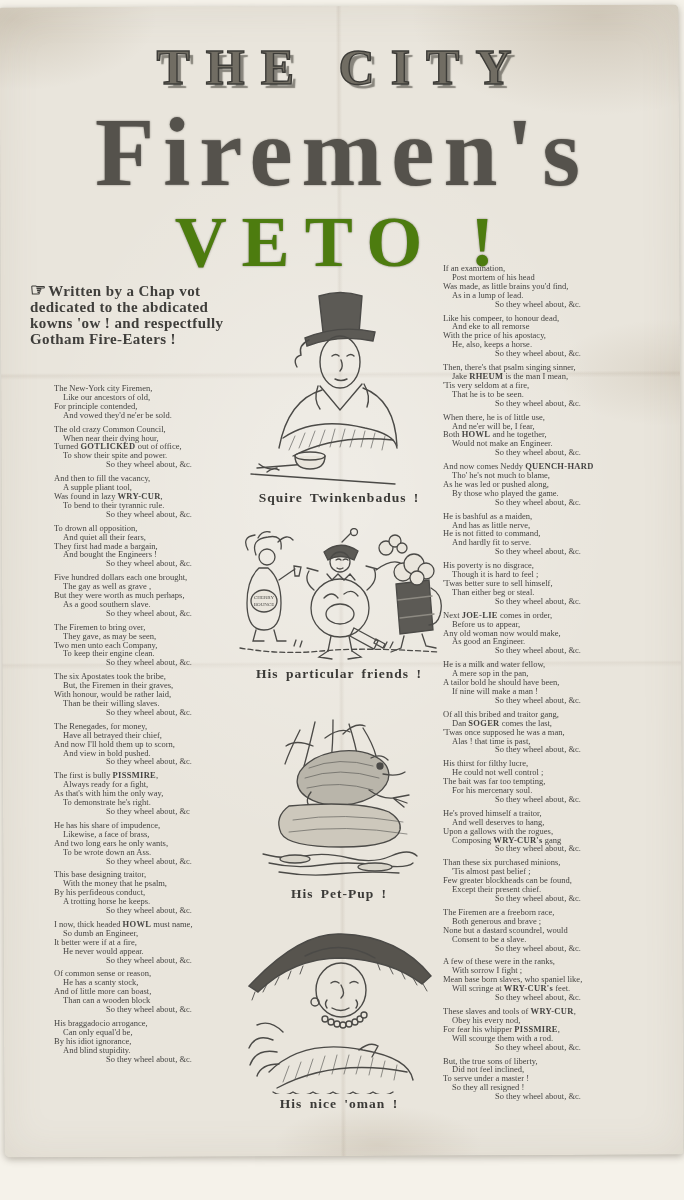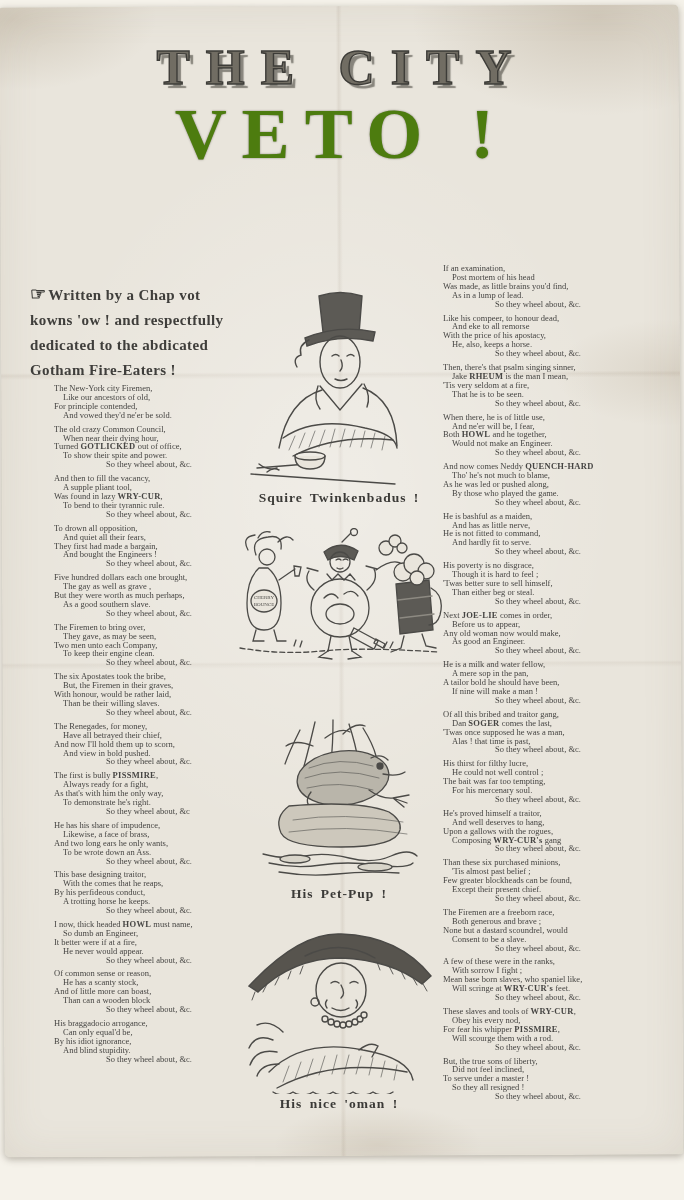--- a/index.html
+++ b/index.html
@@ -37,21 +37,21 @@
     line-height:1.05;margin-top:6px;
     text-shadow:0 0 2px rgba(80,76,68,.7);
   }
   .t3{
     font-weight:bold;font-size:72px;letter-spacing:15px;color:#4d7c0f;
     line-height:1;margin-top:2px;
     text-shadow:0 0 2px rgba(80,76,68,.7);
   }
   
   .intro{position:absolute;left:30px;top:282px;width:218px;font-size:15px;font-weight:bold;color:#3f3e3b;}
-  .intro .iline{line-height:25px;letter-spacing:.4px;}
+  .intro .iline{line-height:16px;letter-spacing:.4px;}
   .hand{font-size:18px;letter-spacing:0;margin-right:2px;}
   
   .vcol{position:absolute;font-size:8.5px;line-height:8.9px;color:#464543;}
   .vcol-left{left:30px;top:384px;width:212px;}
   .vcol-left .stanza{margin-left:24px;}
   .vcol-right{left:443px;top:264px;width:226px;}
   .stanza{margin-bottom:5px;}
   .vline{white-space:nowrap;}
   .vline.ind{margin-left:9px;}
   .vline.refrain{margin-left:52px;}
@@ -66,27 +66,28 @@
   .cut *{vector-effect:non-scaling-stroke;}
   svg text{font-family:"Liberation Serif",serif;}
 </style>
 </head>
 <body>
 
 <div class="paper"></div>
 
 <div class="title-block">
   <div class="t1">THE CITY</div>
+  <div class="t2">Firemen's</div>
   <div class="t3">VETO !</div>
 </div>
 
 <div class="intro">
   <div class="iline"><span class="hand">☞</span><span>Written by a Chap vot</span></div>
+  <div class="iline">dedicated to the abdicated</div>
   <div class="iline">kowns 'ow !  and respectfully</div>
-  <div class="iline">dedicated to the abdicated</div>
   <div class="iline">Gotham Fire-Eaters !</div>
 </div>
 
 <div class="vcol vcol-left ink" id="col-left">
     <div class="stanza">
       <div class="vline">The New-York city Firemen,</div>
       <div class="vline ind">Like our ancestors of old,</div>
       <div class="vline">For principle contended,</div>
       <div class="vline ind">And vowed they'd ne'er be sold.</div>
     </div>
@@ -148,21 +149,21 @@
     </div>
     <div class="stanza">
       <div class="vline">He has his share of impudence,</div>
       <div class="vline ind">Likewise, a face of brass,</div>
       <div class="vline">And two long ears he only wants,</div>
       <div class="vline ind">To be wrote down an Ass.</div>
       <div class="vline refrain">So they wheel about, &amp;c.</div>
     </div>
     <div class="stanza">
       <div class="vline">This base designing traitor,</div>
-      <div class="vline ind">With the comes that he reaps,</div>
+      <div class="vline ind">With the money that he psalm,</div>
       <div class="vline">By his perfideous conduct,</div>
       <div class="vline ind">A trotting horse he keeps.</div>
       <div class="vline refrain">So they wheel about, &amp;c.</div>
     </div>
     <div class="stanza">
       <div class="vline">I now, thick headed <b>HOWL</b> must name,</div>
       <div class="vline ind">So dumb an Engineer,</div>
       <div class="vline">It better were if at a fire,</div>
       <div class="vline ind">He never would appear.</div>
       <div class="vline refrain">So they wheel about, &amp;c.</div>
@@ -366,20 +367,21 @@
       <path d="M195 60 q14 8 9 27 q-3 10 -11 10"></path>
       <circle cx="167" cy="44" r="9" fill="#e9e5dc"></circle>
         <circle cx="178" cy="36" r="10" fill="#e9e5dc"></circle>
         <circle cx="190" cy="43" r="8" fill="#e9e5dc"></circle>
         <circle cx="181" cy="50" r="7" fill="#e9e5dc"></circle>
       <path d="M168 108 l-3 12 l-10 4 M186 106 l4 12 l10 2"></path>
       <path d="M4 120 q42 7 82 3 t116 1" stroke-dasharray="5 3"></path>
       <path d="M58 118 l2 -6 M64 119 l2 -6 M148 120 l3 -6 M154 120 l3 -6"></path>
     </g>
   </svg>
+  <div class="caption">His particular friends !</div>
 </div>
 
 <div class="mid" style="top:716px">
   <svg class="cut" width="172" height="168" viewBox="0 0 172 168">
     <g stroke="#4b4a47" fill="none" stroke-width="1.3" stroke-linecap="round">
       <path d="M62 6 q-7 30 -11 44 M80 4 q0 26 -2 40 M96 8 q7 22 9 36 M47 14 q-11 22 -15 34 M110 12 q10 16 13 28"></path>
       <path d="M72 22 q15 -11 25 -6 M60 30 q-17 -7 -27 0 M90 18 q12 -12 22 -8"></path>
       <ellipse cx="90" cy="62" rx="46" ry="27" transform="rotate(-6 90 62)" fill="#b9b5aa"></ellipse>
       <g stroke-width="0.7" opacity="0.8">
         <path d="M56 52 q30 -12 64 -2 M52 62 q34 -12 74 0 M54 72 q32 -8 66 2"></path>

